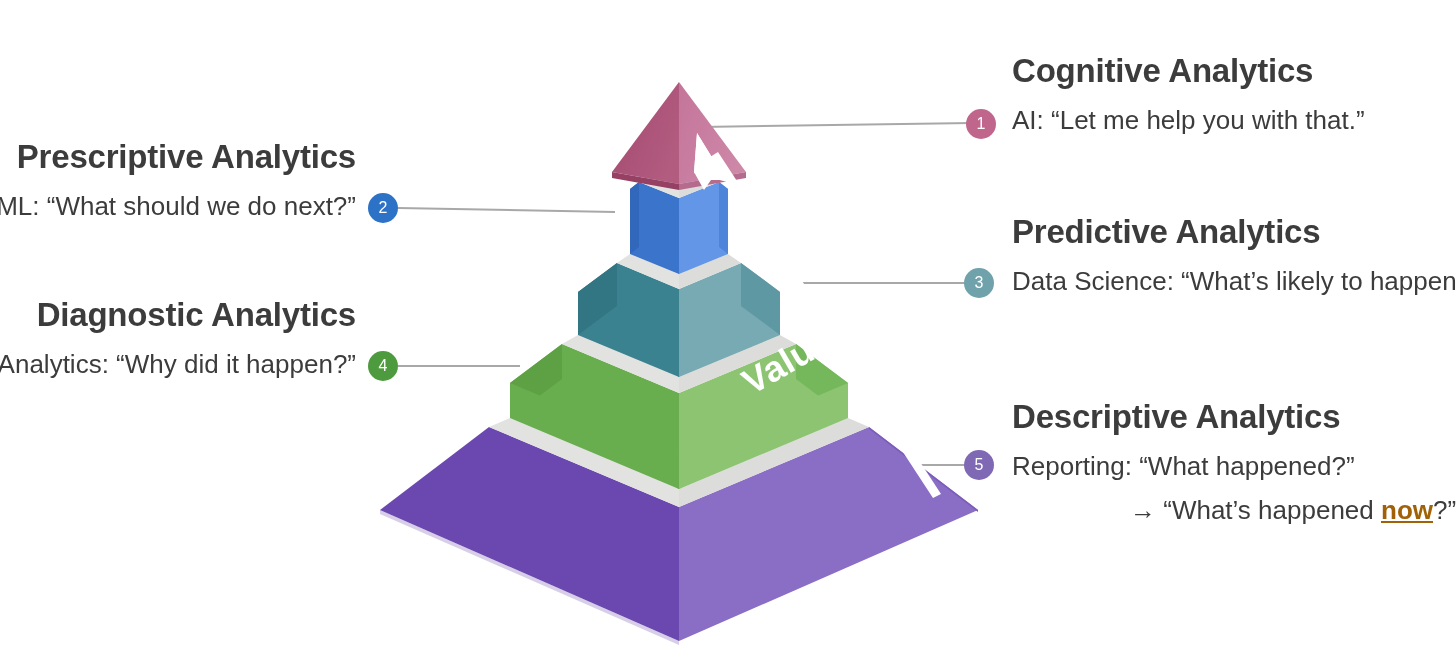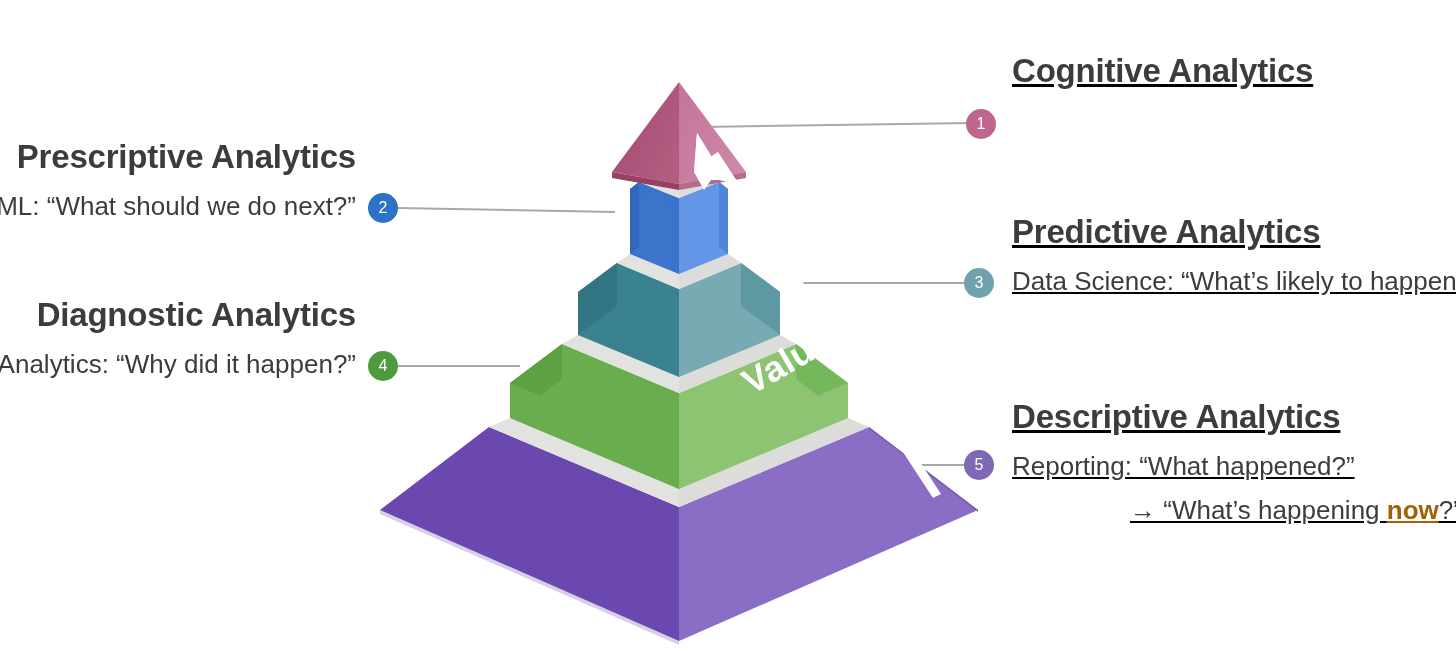--- a/index.html
+++ b/index.html
@@ -47,21 +47,21 @@
     white-space: nowrap;
   }
   .label-sub2 {
     font-size: 26px;
     font-weight: normal;
     color: #3c3c3c;
     line-height: 1.3;
     white-space: nowrap;
   }
   .align-right { text-align: right; }
-  .align-left  { text-align: left; text-decoration: underline; }
+  .align-left  { text-align: left; }
 
   .now-emph {
     font-weight: bold;
     color: #a16207;
     text-decoration: underline;
   }
 
   
   .badge {
     position: absolute;
@@ -196,20 +196,21 @@
 
       <polygon points="697,133 726,180 711,180 704,190 694,172" fill="#ffffff"></polygon>
       <polygon points="697,133 727,182 694,173" fill="#ffffff"></polygon>
     </g>
   </svg>
 
   <div id="value-label">Value</div>
 
   <div class="label-block align-left" style="left:1012px; top:52px;">
     <div class="label-title">Cognitive Analytics</div>
+    <div class="label-sub" style="margin-top:14px;">AI: “Let me help you with that.”</div>
   </div>
   <div class="badge" style="left:966px; top:109px; background:#c0668d;">
     <span>1</span>
   </div>
 
   <div class="label-block align-right" style="right:1100px; top:138px;">
     <div class="label-title">Prescriptive Analytics</div>
     <div class="label-sub" style="margin-top:14px;">ML: “What should we do next?”</div>
   </div>
   <div class="badge" style="left:368px; top:193px; background:#2c72c7;">
@@ -229,20 +230,20 @@
     <div class="label-sub" style="margin-top:14px;">Analytics: “Why did it happen?”</div>
   </div>
   <div class="badge" style="left:368px; top:351px; background:#4e9b3f;">
     <span>4</span>
   </div>
 
   <div class="label-block align-left" style="left:1012px; top:398px;">
     <div class="label-title">Descriptive Analytics</div>
     <div class="label-sub" style="margin-top:14px;">Reporting: “What happened?”</div>
     <div class="label-sub2" style="margin-top:10px; padding-left:118px;">
-      <span>→ “What’s happening </span><span class="now-emph">now</span><span>?”</span>
+      <span>→ “What’s happened </span><span class="now-emph">now</span><span>?”</span>
     </div>
   </div>
   <div class="badge" style="left:964px; top:450px; background:#8069b4;">
     <span>5</span>
   </div>
 
 </div>
 
 </body></html>

